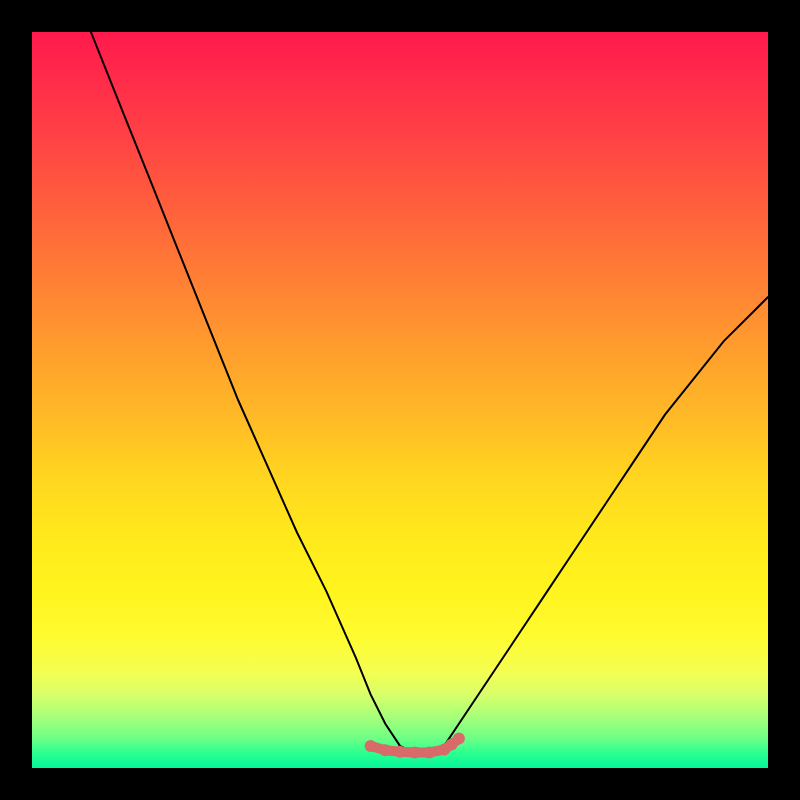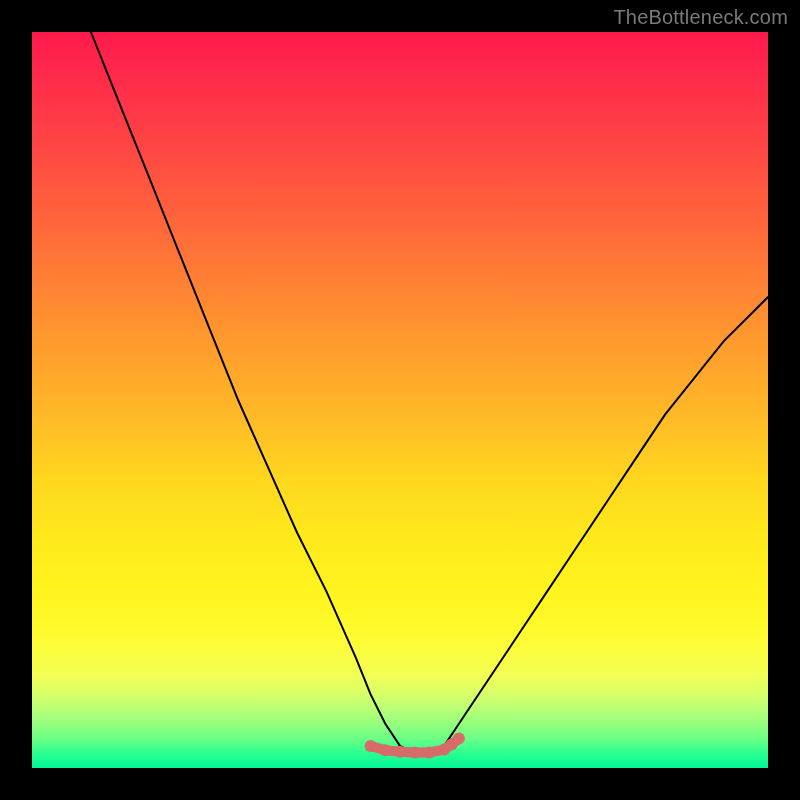--- a/index.html
+++ b/index.html
@@ -64,21 +64,20 @@
     font-size: 20px;
     font-weight: 500;
     letter-spacing: 0.2px;
     user-select: none;
   }
 </style>
 </head>
 <body>
 
 <div class="frame">
-  <div class="watermark">TheBottleneck.com</div>
 
   <div class="plot-area">
     <svg class="plot-svg" viewBox="0 0 736 736" preserveAspectRatio="none">
       <path fill="none" stroke="#000000" stroke-width="2" stroke-linecap="round" d="M58.9 0.0 L88.3 73.6 L117.8 147.2 L147.2 220.8 L176.6 294.4 L206.1 368.0 L235.5 434.2 L265.0 500.5 L294.4 559.4 L323.8 625.6 L338.6 662.4 L353.3 691.8 L368.0 713.9 L382.7 721.3 L397.4 721.3 L412.2 713.9 L426.9 691.8 L456.3 647.7 L485.8 603.5 L515.2 559.4 L544.6 515.2 L574.1 471.0 L603.5 426.9 L633.0 382.7 L662.4 345.9 L691.8 309.1 L721.3 279.7 L736.0 265.0"></path>
       <g>
           <path d="M338.6 713.9 L353.3 718.3 L368.0 719.8 L382.7 720.5 L397.4 720.5 L412.2 717.6 L419.5 712.4 L426.9 706.6" fill="none" stroke="#d86a6a" stroke-width="10" stroke-linecap="round" stroke-linejoin="round"></path>
           <circle cx="338.6" cy="713.9" r="6" fill="#d86a6a"></circle>
           <circle cx="353.3" cy="718.3" r="6" fill="#d86a6a"></circle>
           <circle cx="368.0" cy="719.8" r="6" fill="#d86a6a"></circle>
           <circle cx="382.7" cy="720.5" r="6" fill="#d86a6a"></circle>

